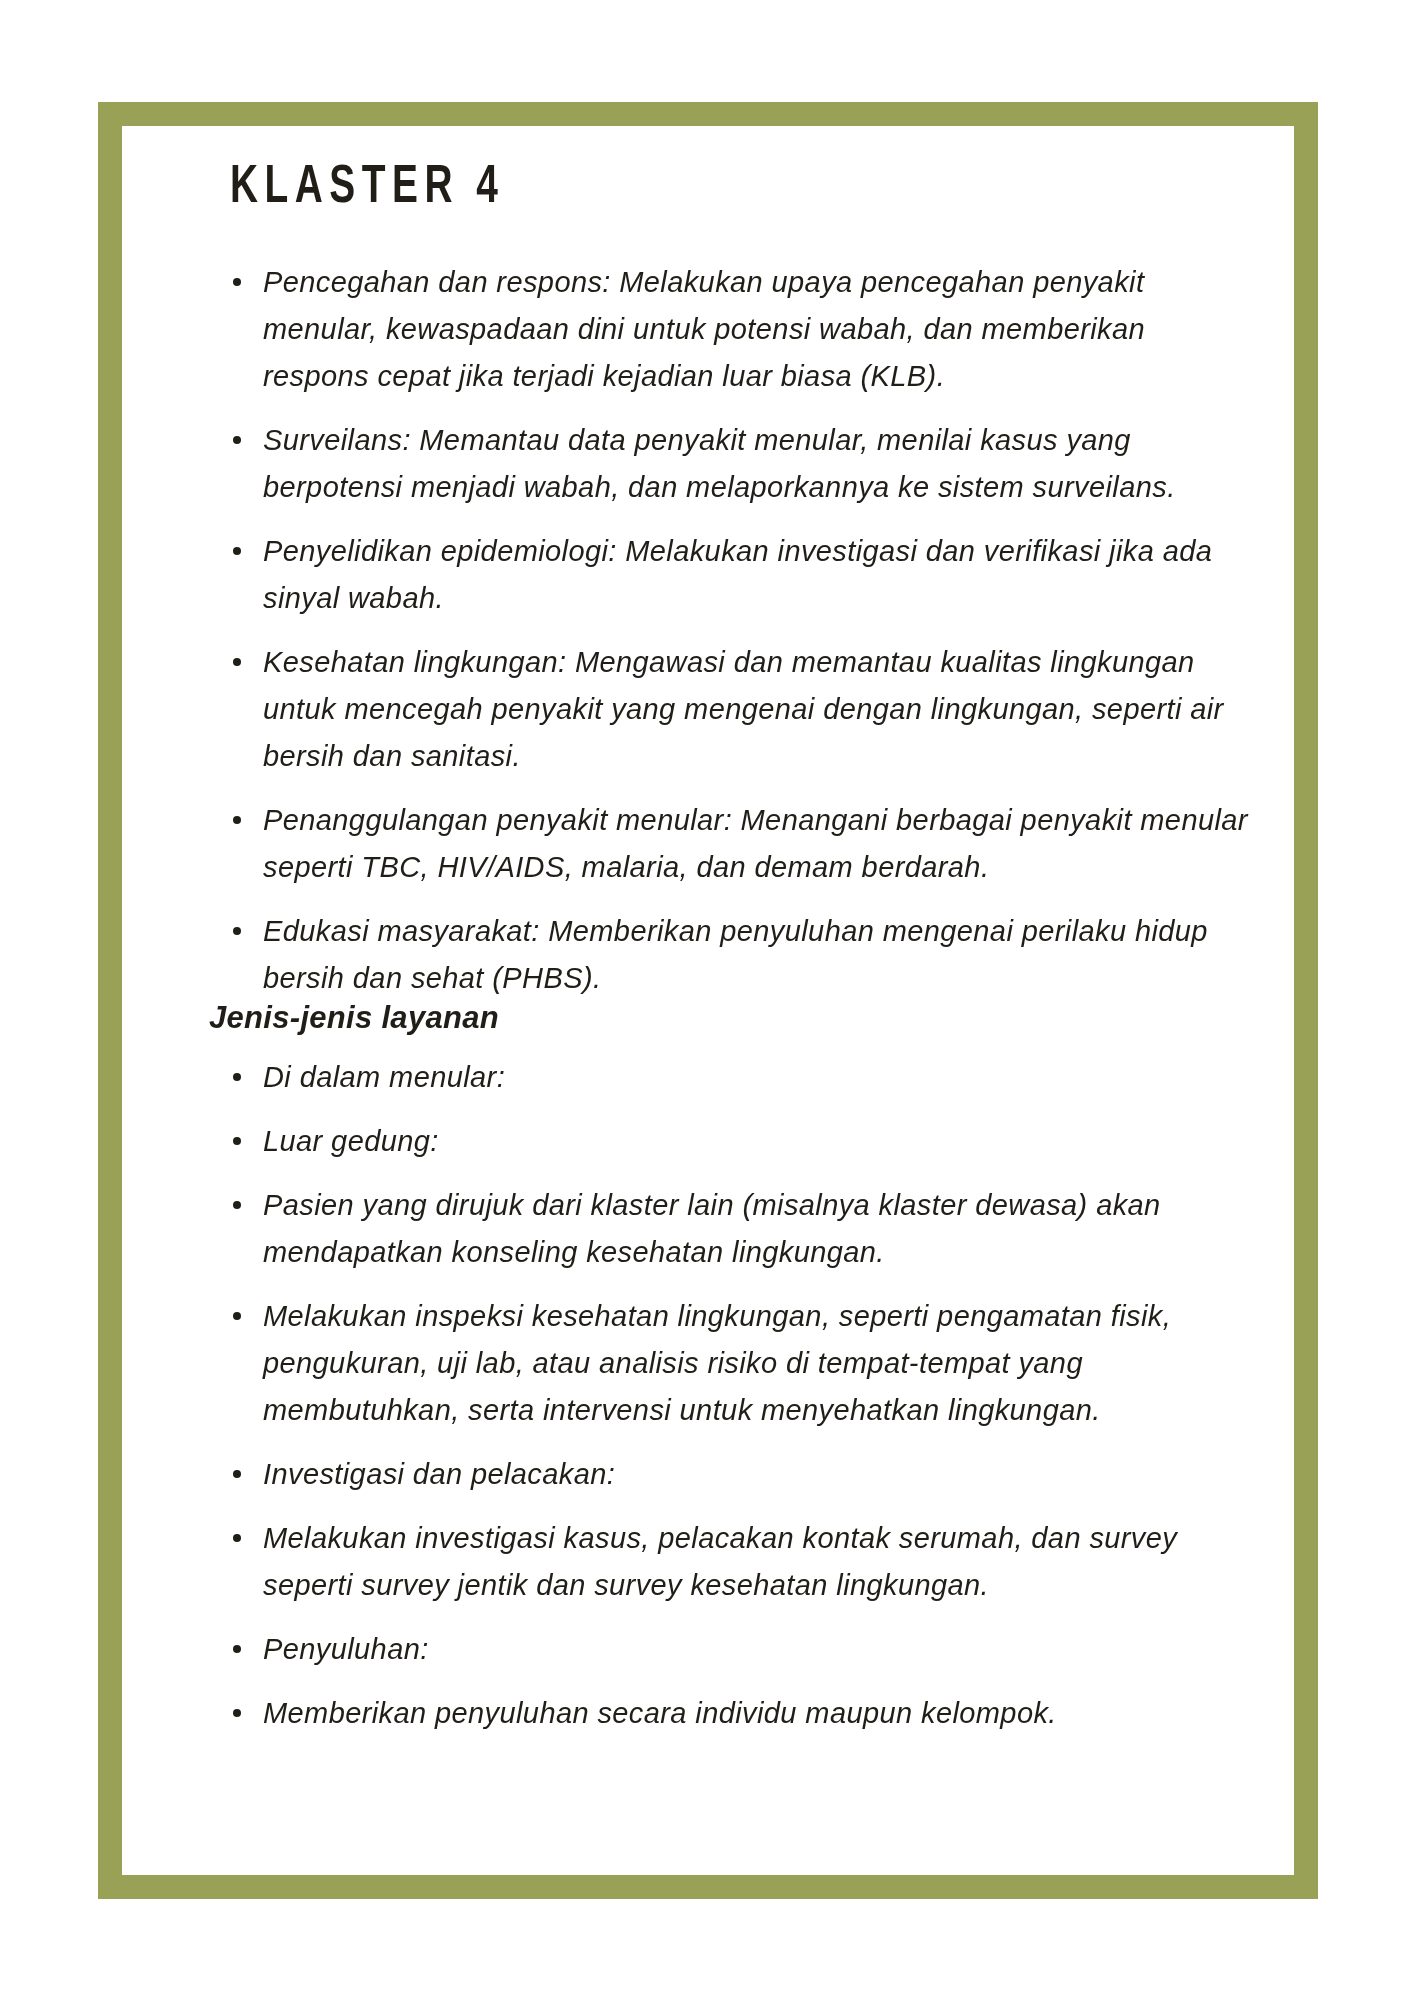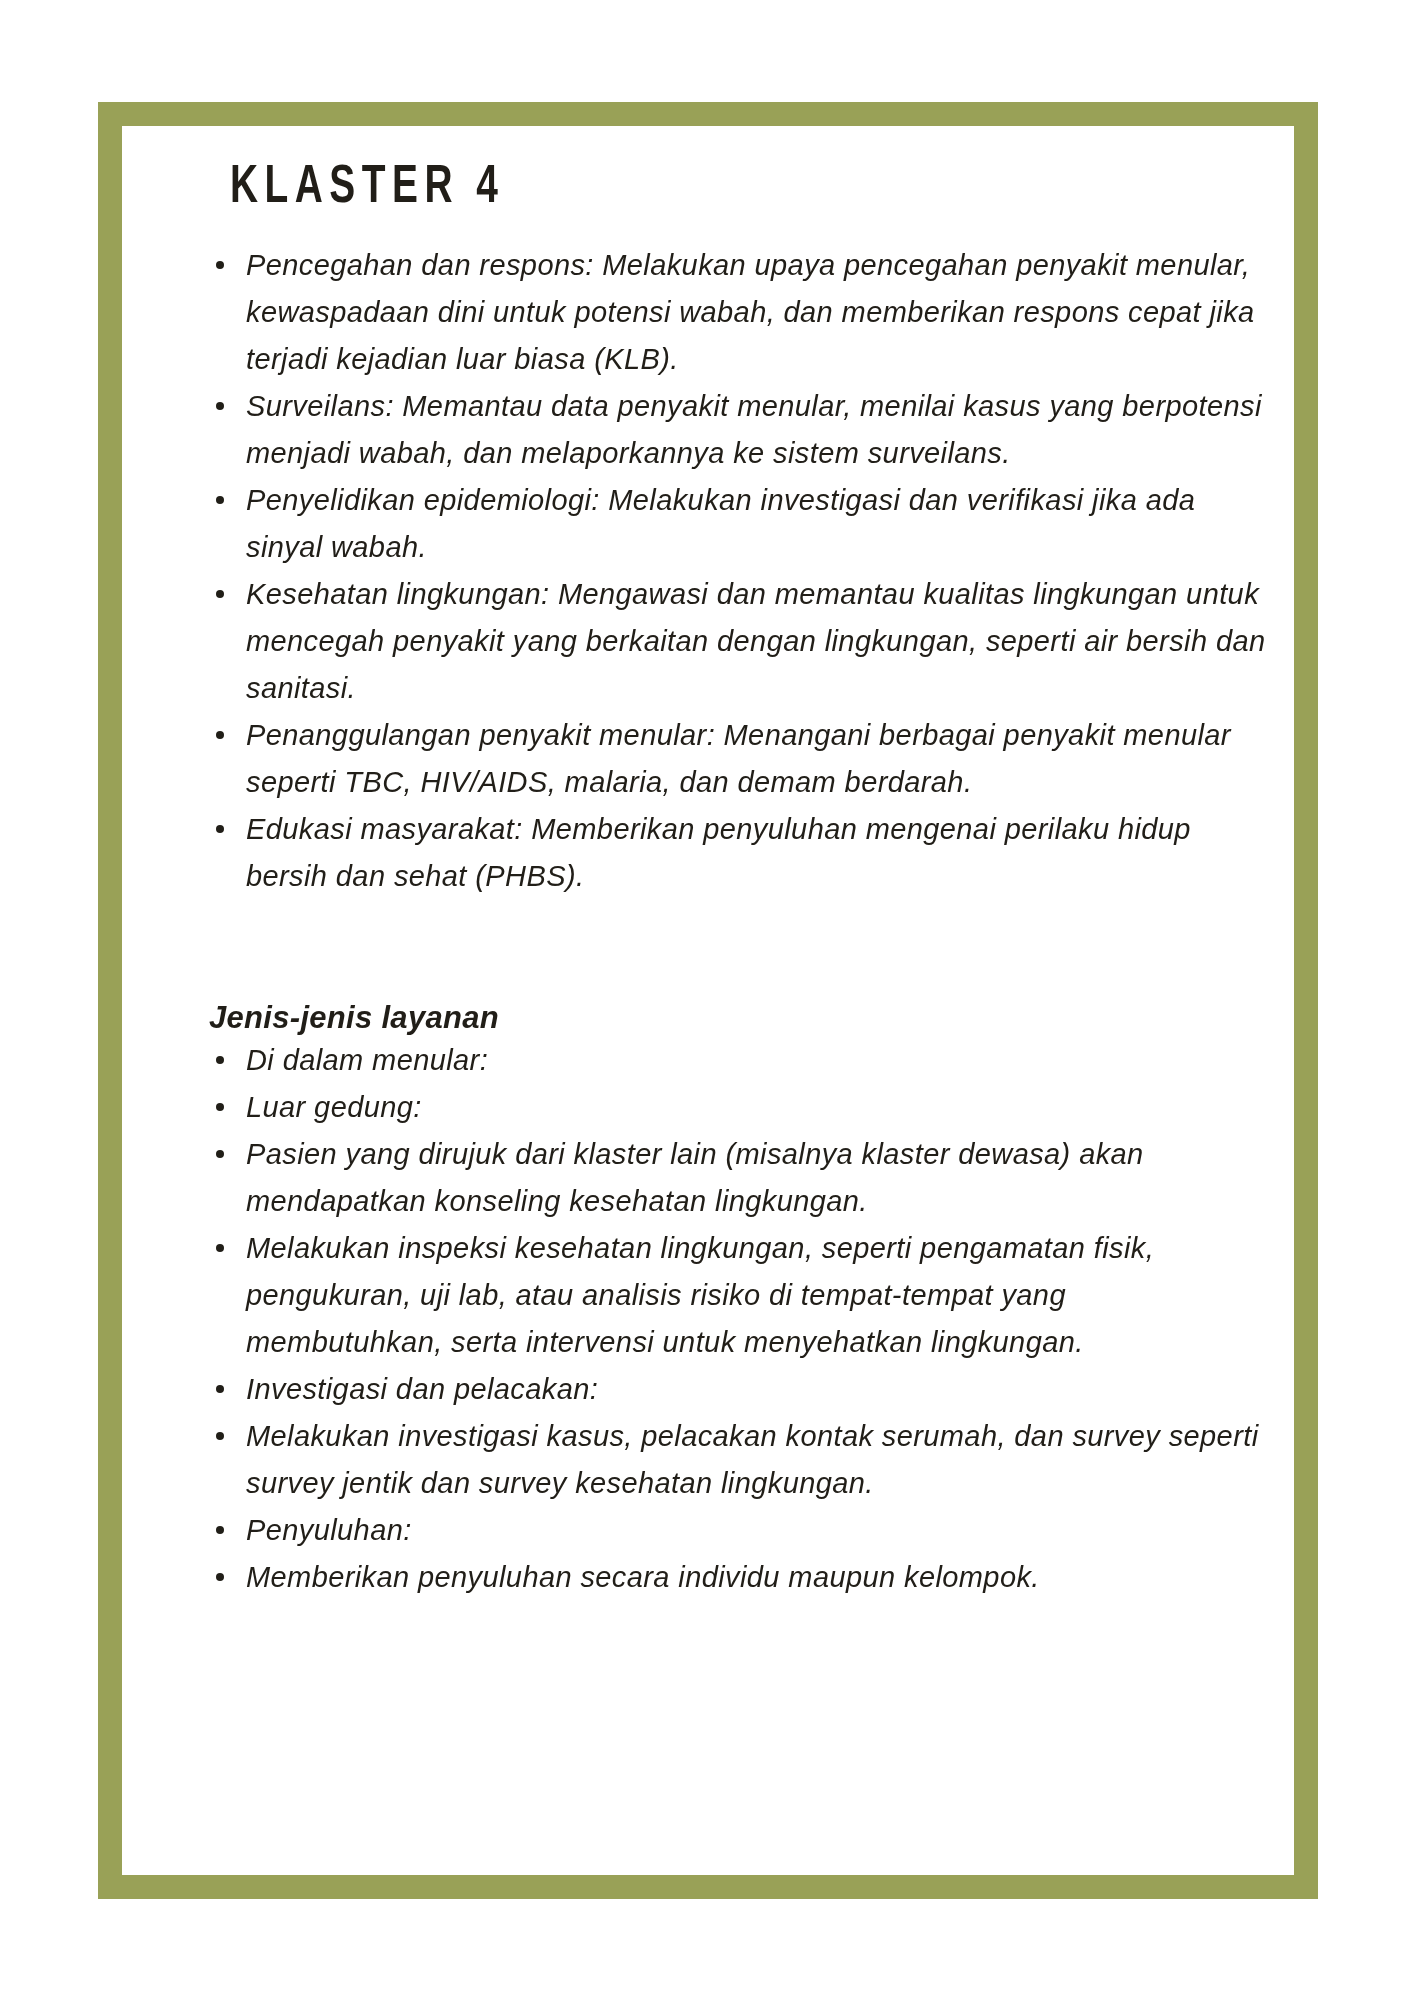--- a/index.html
+++ b/index.html
@@ -47,21 +47,21 @@
     margin: 0;
     padding: 0;
     list-style: none;
     width: 1050px;
   }
   .list-functions { top: 242px; }
   .list-services  { top: 1037px; }
   li.item {
     display: flex;
     align-items: flex-start;
-    margin: 0;
+    margin: 17px;
     padding: 0;
   }
   .dot {
     flex: 0 0 auto;
     width: 8px;
     height: 8px;
     border-radius: 50%;
     background: #211e18;
     margin: 19px 22px 0 0;
   }
@@ -102,21 +102,21 @@
     <li class="item">
       <span class="dot"></span>
       <span class="txt">Surveilans: Memantau data penyakit menular, menilai kasus yang berpotensi menjadi wabah, dan melaporkannya ke sistem surveilans.</span>
     </li>
     <li class="item">
       <span class="dot"></span>
       <span class="txt">Penyelidikan epidemiologi: Melakukan investigasi dan verifikasi jika ada sinyal wabah.</span>
     </li>
     <li class="item">
       <span class="dot"></span>
-      <span class="txt">Kesehatan lingkungan: Mengawasi dan memantau kualitas lingkungan untuk mencegah penyakit yang berkaitan dengan lingkungan, seperti air bersih dan sanitasi.</span>
+      <span class="txt">Kesehatan lingkungan: Mengawasi dan memantau kualitas lingkungan untuk mencegah penyakit yang mengenai dengan lingkungan, seperti air bersih dan sanitasi.</span>
     </li>
     <li class="item">
       <span class="dot"></span>
       <span class="txt">Penanggulangan penyakit menular: Menangani berbagai penyakit menular seperti TBC, HIV/AIDS, malaria, dan demam berdarah.</span>
     </li>
     <li class="item">
       <span class="dot"></span>
       <span class="txt">Edukasi masyarakat: Memberikan penyuluhan mengenai perilaku hidup bersih dan sehat (PHBS).</span>
     </li>
   </ul>

